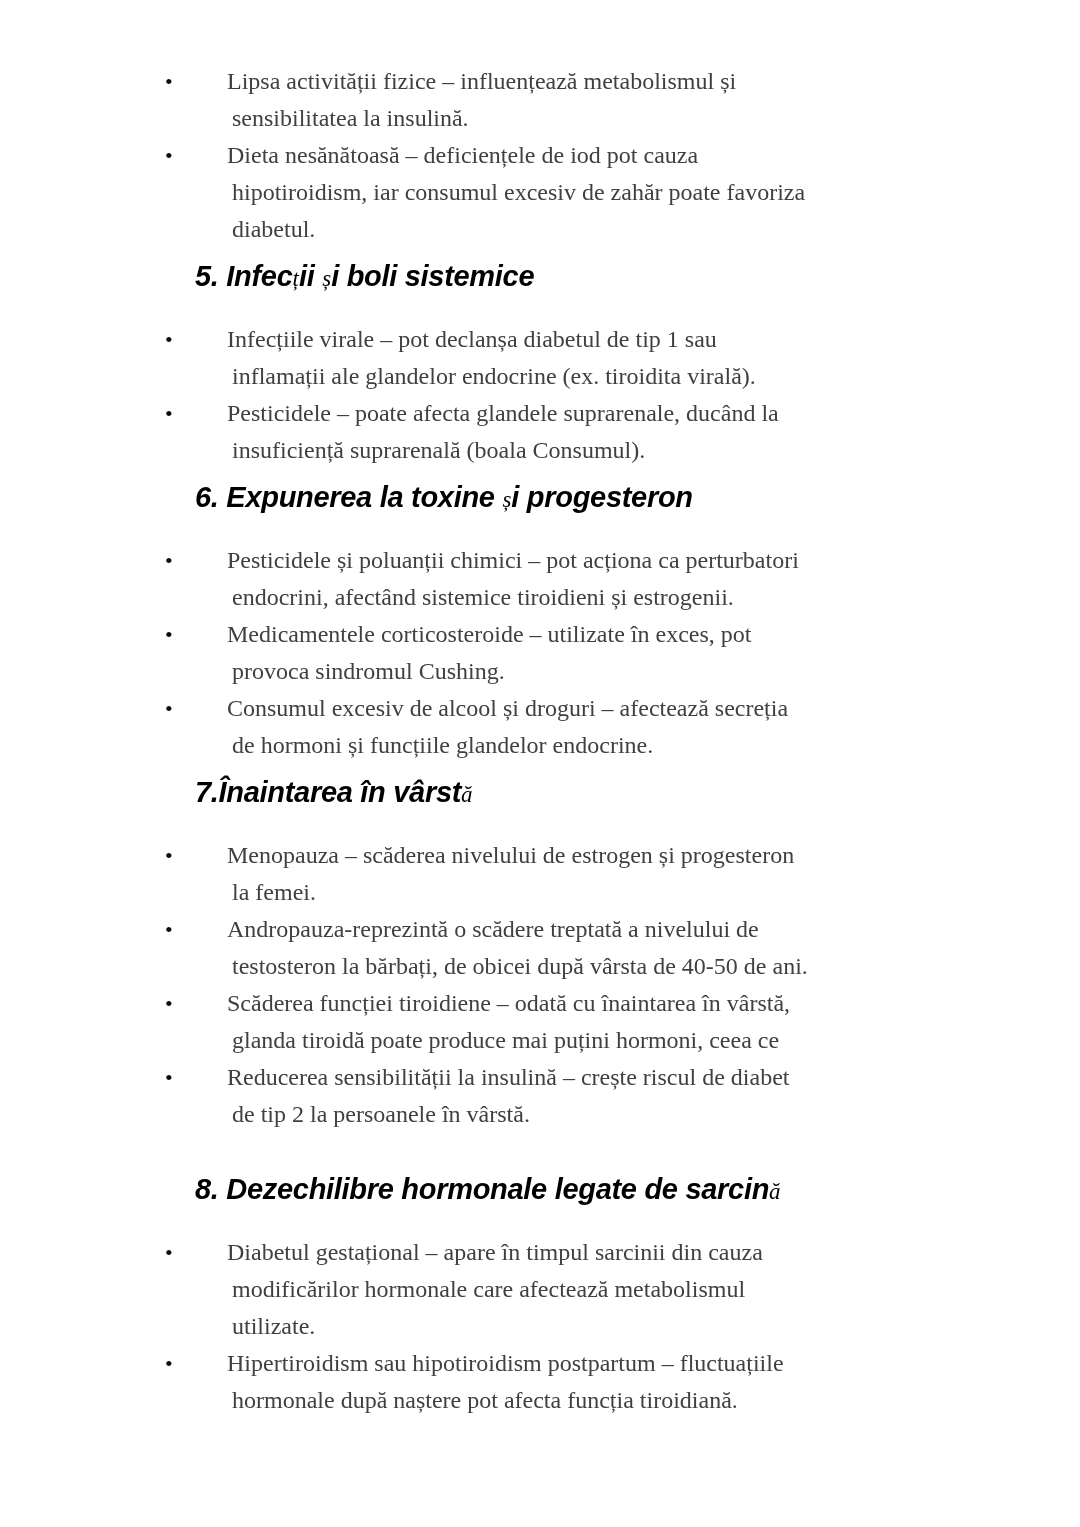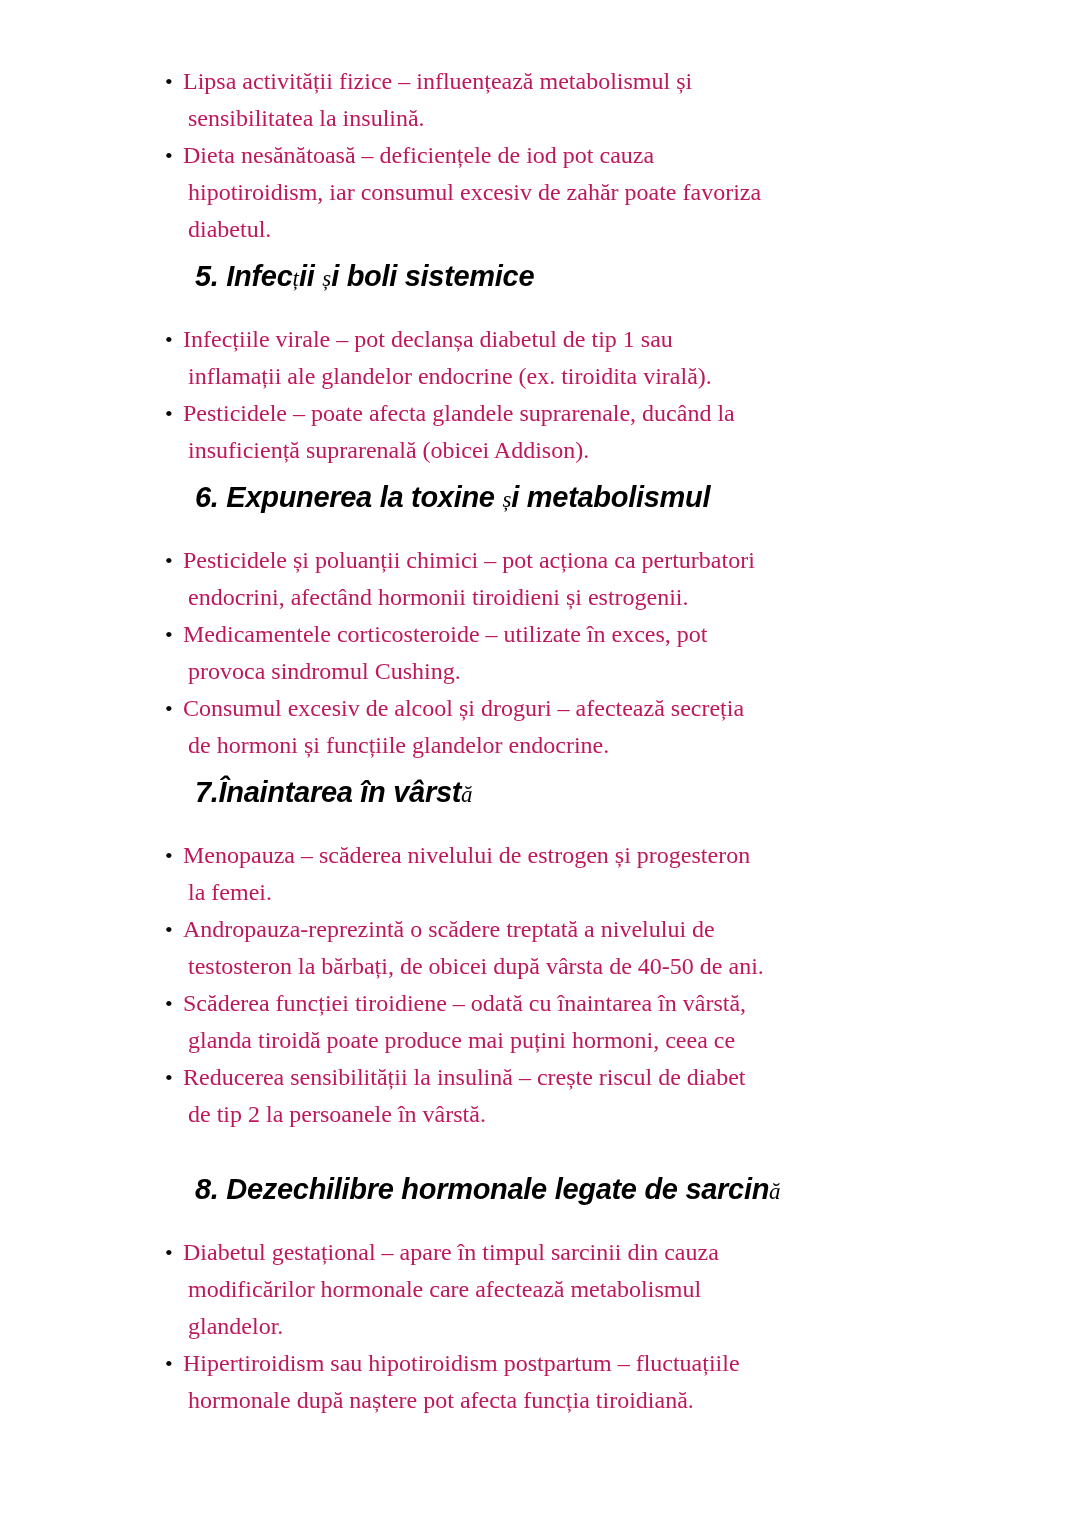--- a/index.html
+++ b/index.html
@@ -10,21 +10,22 @@
     color:#0b0b0b;
     overflow:hidden;
     font-family:"Liberation Serif", serif;
   }
   .doc{
     padding:63px 40px 0 165px;
   }
   .line{
     font:400 24px/37px "Liberation Serif", serif;
     white-space:nowrap;
-    color:#be185d;
+    color:#404040;
+    margin-left:44px;
   }
   .bullet{
     position:relative;
     padding-left:18px;
   }
   .marker{
     position:absolute;
     left:0;top:0;
     font:400 22px/37px "Liberation Serif", serif;
     color:#0b0b0b;
@@ -68,29 +69,29 @@
     <span class="marker">•</span>
     <div class="lines">
           <div class="line first">Infecțiile virale – pot declanșa diabetul de tip 1 sau</div>
           <div class="line cont">inflamații ale glandelor endocrine (ex. tiroidita virală).</div>
         </div>
   </div>
       <div class="bullet">
     <span class="marker">•</span>
     <div class="lines">
           <div class="line first">Pesticidele – poate afecta glandele suprarenale, ducând la</div>
-          <div class="line cont">insuficiență suprarenală (obicei Addison).</div>
+          <div class="line cont">insuficiență suprarenală (boala Consumul).</div>
         </div>
   </div>
-      <h2 class="heading"><span class="heavy">6. Expunerea la toxine </span><span class="sub">ș</span><span class="heavy">i metabolismul</span></h2>
+      <h2 class="heading"><span class="heavy">6. Expunerea la toxine </span><span class="sub">ș</span><span class="heavy">i progesteron</span></h2>
       <div class="bullet">
     <span class="marker">•</span>
     <div class="lines">
           <div class="line first">Pesticidele și poluanții chimici – pot acționa ca perturbatori</div>
-          <div class="line cont">endocrini, afectând hormonii tiroidieni și estrogenii.</div>
+          <div class="line cont">endocrini, afectând sistemice tiroidieni și estrogenii.</div>
         </div>
   </div>
       <div class="bullet">
     <span class="marker">•</span>
     <div class="lines">
           <div class="line first">Medicamentele corticosteroide – utilizate în exces, pot</div>
           <div class="line cont">provoca sindromul Cushing.</div>
         </div>
   </div>
       <div class="bullet">
@@ -128,21 +129,21 @@
           <div class="line first">Reducerea sensibilității la insulină – crește riscul de diabet</div>
           <div class="line cont">de tip 2 la persoanele în vârstă.</div>
         </div>
   </div>
       <h2 class="heading extra-space"><span class="heavy">8. Dezechilibre hormonale legate de sarcin</span><span class="sub">ă</span></h2>
       <div class="bullet">
     <span class="marker">•</span>
     <div class="lines">
           <div class="line first">Diabetul gestațional – apare în timpul sarcinii din cauza</div>
           <div class="line cont">modificărilor hormonale care afectează metabolismul</div>
-          <div class="line cont">glandelor.</div>
+          <div class="line cont">utilizate.</div>
         </div>
   </div>
       <div class="bullet">
     <span class="marker">•</span>
     <div class="lines">
           <div class="line first">Hipertiroidism sau hipotiroidism postpartum – fluctuațiile</div>
           <div class="line cont">hormonale după naștere pot afecta funcția tiroidiană.</div>
         </div>
   </div>
     </div>

